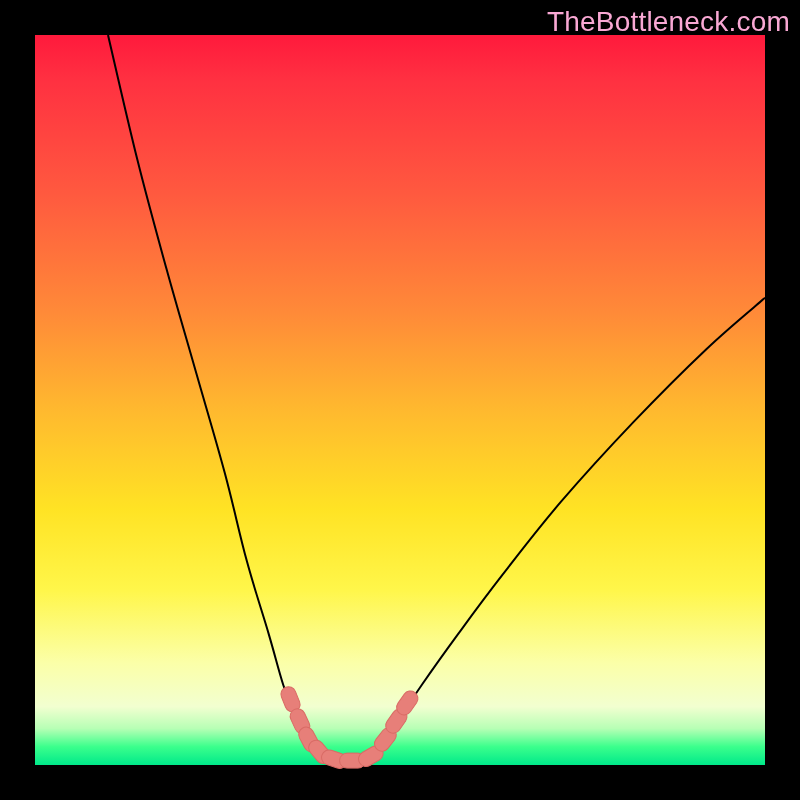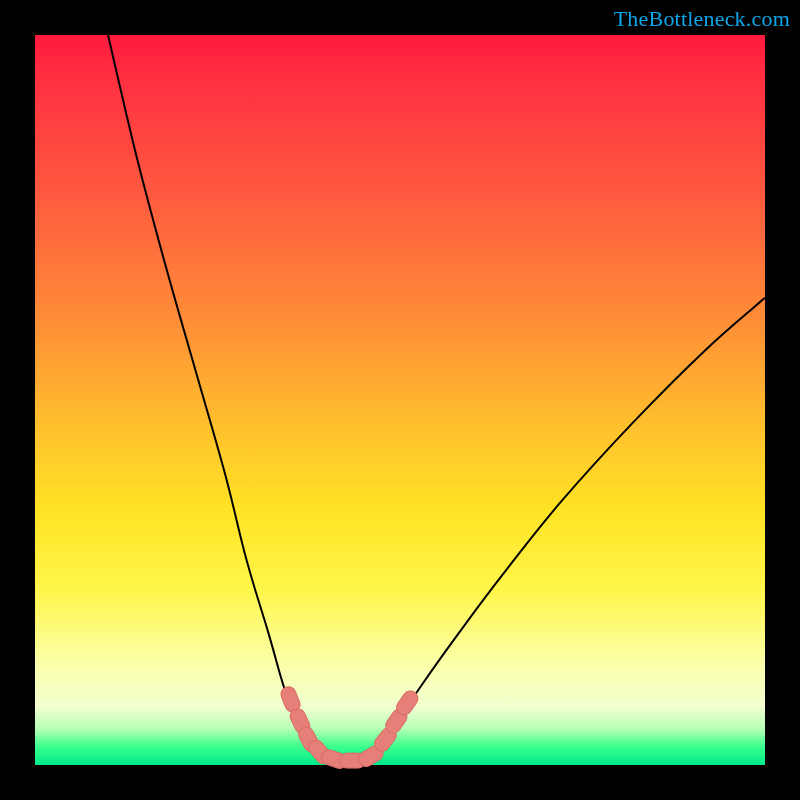--- a/index.html
+++ b/index.html
@@ -46,25 +46,24 @@
     left: 0;
     top: 0;
     width: 730px;
     height: 730px;
     overflow: visible;
   }
   .watermark {
     position: absolute;
     top: 6px;
     right: 10px;
-    color: #0ea5e9;
-    font-size: 22px;
+    color: #f9a8d4;
+    font-size: 28px;
     letter-spacing: 0.2px;
     user-select: none;
-    font-family: Liberation Serif, serif;
   }
 </style>
 </head>
 <body>
 
 <div class="frame">
   <div class="plot-area">
     <svg viewBox="0 0 730 730">
       <g id="curve-layer">
           <path d="M 73,0 C 78.256,22.338000000000005 91.688,82.05200000000002 102.2,124.10000000000002 C 112.712,166.14800000000002 120.888,195.49399999999997 131.4,233.59999999999997 C 141.912,271.70599999999996 150.088,299.0079999999999 160.6,335.79999999999995 C 171.112,372.592 180.602,403.836 189.8,438 C 198.99800000000002,472.164 203.816,496.692 211.7,525.6 C 219.58399999999997,554.508 227.03,576.2620000000001 233.6,598.6 C 240.17,620.938 243.60100000000003,635.2460000000001 248.20000000000002,649.7 C 252.799,664.154 255.20799999999997,669.702 259.15,678.9 C 263.092,688.098 266.158,694.2299999999999 270.1,700.8 C 274.04200000000003,707.37 277.108,711.458 281.05,715.4 C 284.992,719.342 287.401,720.729 292,722.7 C 296.599,724.671 301.344,725.693 306.59999999999997,726.35 C 311.85599999999994,727.0070000000001 315.94399999999996,727.0070000000001 321.2,726.35 C 326.456,725.693 329.23,728.613 335.8,722.7 C 342.37,716.787 348.502,706.64 357.7,693.5 C 366.89799999999997,680.36 375.074,666.782 386.90000000000003,649.7 C 398.72600000000006,632.618 408.94599999999997,618.3100000000001 423.4,598.6 C 437.854,578.89 448.804,563.8520000000001 467.2,540.2 C 485.596,516.548 501.94800000000004,494.794 525.6,467.2 C 549.252,439.606 572.3199999999999,414.494 598.5999999999999,386.90000000000003 C 624.8799999999999,359.30600000000004 647.948,336.23800000000006 671.6,313.90000000000003 C 695.2520000000001,291.562 719.488,271.998 730,262.8" fill="none" stroke="#000000" stroke-width="2"></path>

